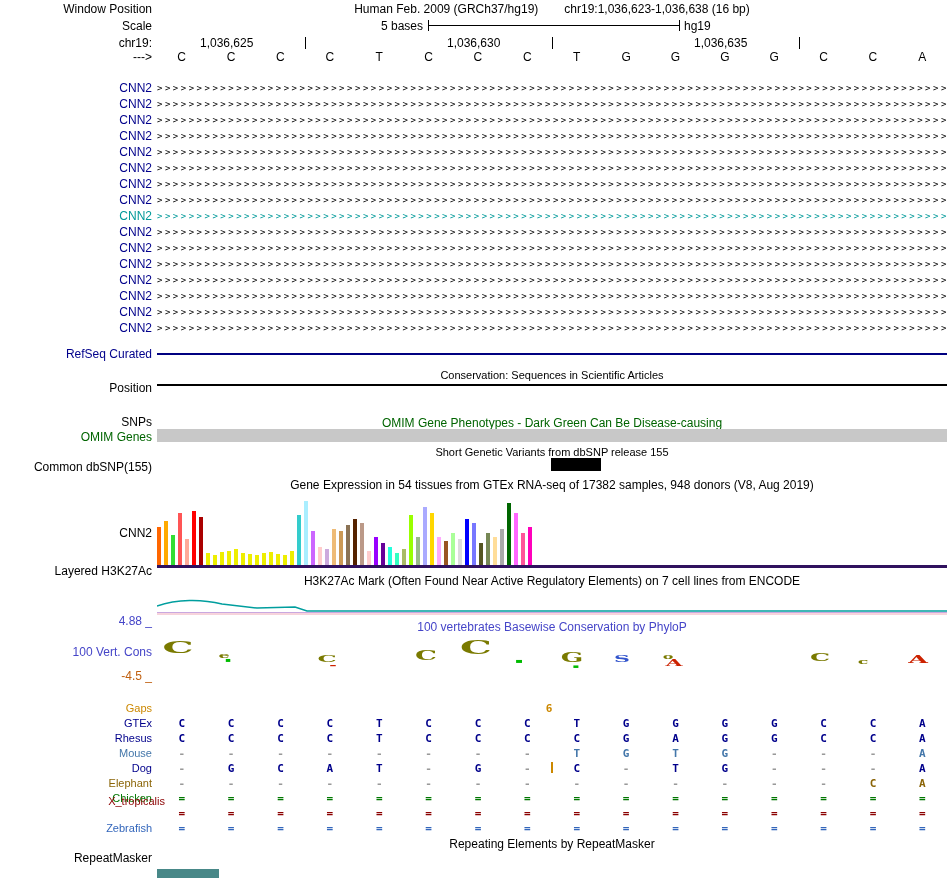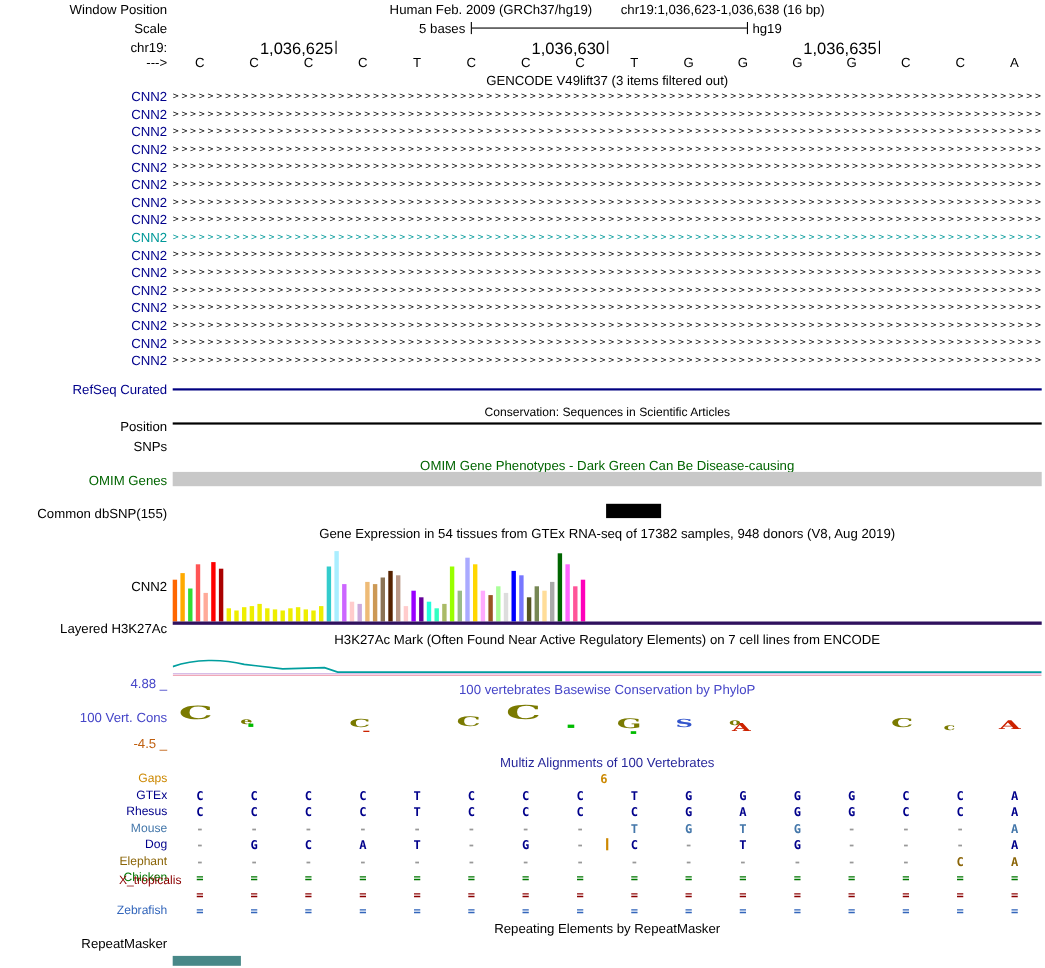--- a/index.html
+++ b/index.html
@@ -2,21 +2,21 @@
 <html><head>
 <meta charset="utf-8">
 <style>
   html,body{margin:0;padding:0;background:#fff;}
   body{font-family:"Liberation Sans",sans-serif;color:#000;}
   #root{position:relative;width:950px;height:880px;background:#fff;overflow:hidden;font-size:12px;}
   .glabel{position:absolute;left:0;width:152px;text-align:right;font-size:12px;white-space:nowrap;}
   .title{position:absolute;left:157px;width:790px;text-align:center;font-size:12px;white-space:nowrap;}
   .small-title{font-size:11px;}
   .tick{position:absolute;width:1px;height:12px;background:#000;}
-  .rulernum{position:absolute;width:103px;text-align:right;font-size:15px;}
+  .rulernum{position:absolute;width:103px;text-align:left;font-size:12px;}
   .base{position:absolute;width:20px;text-align:center;font-size:12px;top:0;}
   #bases-row{position:absolute;left:0;top:50px;width:950px;height:14px;}
   #header-center{position:absolute;left:157px;top:2px;width:790px;display:flex;justify-content:center;gap:26px;white-space:nowrap;}
   #scalebar{position:absolute;left:428px;top:20px;width:250px;height:11px;border-left:1px solid #000;border-right:1px solid #000;
     background:linear-gradient(#000,#000) no-repeat center/100% 1px;}
   #gencode-rows{position:absolute;left:0;top:80px;width:950px;height:258px;}
   .gene-lab{position:absolute;left:0;width:152px;text-align:right;font-size:12px;line-height:16px;}
   .gene-arrows{position:absolute;left:157px;width:790px;height:16px;overflow:hidden;white-space:nowrap;
     font-family:"DejaVu Sans Mono",monospace;font-size:9px;line-height:16px;letter-spacing:2.5px;}
   .hline{position:absolute;left:157px;width:790px;}
@@ -67,21 +67,20 @@
       <span class="base" style="left: 566.688px;">T</span>
       <span class="base" style="left: 616.062px;">G</span>
       <span class="base" style="left: 665.438px;">G</span>
       <span class="base" style="left: 714.812px;">G</span>
       <span class="base" style="left: 764.188px;">G</span>
       <span class="base" style="left: 813.562px;">C</span>
       <span class="base" style="left: 862.938px;">C</span>
       <span class="base" style="left: 912.312px;">A</span>
     </div>
 
-  <div class="title" style="top:66px">GENCODE V49lift37 (3 items filtered out)</div>
   <div id="gencode-rows">
       <div class="gene-lab" style="top: 0px; color: rgb(0, 0, 139);">CNN2</div>
       <div class="gene-arrows" style="top: 0px; color: rgb(0, 0, 0);">&gt;&gt;&gt;&gt;&gt;&gt;&gt;&gt;&gt;&gt;&gt;&gt;&gt;&gt;&gt;&gt;&gt;&gt;&gt;&gt;&gt;&gt;&gt;&gt;&gt;&gt;&gt;&gt;&gt;&gt;&gt;&gt;&gt;&gt;&gt;&gt;&gt;&gt;&gt;&gt;&gt;&gt;&gt;&gt;&gt;&gt;&gt;&gt;&gt;&gt;&gt;&gt;&gt;&gt;&gt;&gt;&gt;&gt;&gt;&gt;&gt;&gt;&gt;&gt;&gt;&gt;&gt;&gt;&gt;&gt;&gt;&gt;&gt;&gt;&gt;&gt;&gt;&gt;&gt;&gt;&gt;&gt;&gt;&gt;&gt;&gt;&gt;&gt;&gt;&gt;&gt;&gt;&gt;&gt;&gt;&gt;&gt;&gt;&gt;&gt;&gt;&gt;&gt;&gt;&gt;&gt;&gt;&gt;&gt;&gt;&gt;&gt;&gt;&gt;&gt;&gt;&gt;&gt;&gt;&gt;&gt;&gt;&gt;&gt;&gt;&gt;&gt;&gt;&gt;&gt;&gt;&gt;&gt;&gt;&gt;&gt;&gt;&gt;&gt;&gt;&gt;&gt;&gt;&gt;&gt;&gt;&gt;&gt;&gt;&gt;</div>
       <div class="gene-lab" style="top: 16px; color: rgb(0, 0, 139);">CNN2</div>
       <div class="gene-arrows" style="top: 16px; color: rgb(0, 0, 0);">&gt;&gt;&gt;&gt;&gt;&gt;&gt;&gt;&gt;&gt;&gt;&gt;&gt;&gt;&gt;&gt;&gt;&gt;&gt;&gt;&gt;&gt;&gt;&gt;&gt;&gt;&gt;&gt;&gt;&gt;&gt;&gt;&gt;&gt;&gt;&gt;&gt;&gt;&gt;&gt;&gt;&gt;&gt;&gt;&gt;&gt;&gt;&gt;&gt;&gt;&gt;&gt;&gt;&gt;&gt;&gt;&gt;&gt;&gt;&gt;&gt;&gt;&gt;&gt;&gt;&gt;&gt;&gt;&gt;&gt;&gt;&gt;&gt;&gt;&gt;&gt;&gt;&gt;&gt;&gt;&gt;&gt;&gt;&gt;&gt;&gt;&gt;&gt;&gt;&gt;&gt;&gt;&gt;&gt;&gt;&gt;&gt;&gt;&gt;&gt;&gt;&gt;&gt;&gt;&gt;&gt;&gt;&gt;&gt;&gt;&gt;&gt;&gt;&gt;&gt;&gt;&gt;&gt;&gt;&gt;&gt;&gt;&gt;&gt;&gt;&gt;&gt;&gt;&gt;&gt;&gt;&gt;&gt;&gt;&gt;&gt;&gt;&gt;&gt;&gt;&gt;&gt;&gt;&gt;&gt;&gt;&gt;&gt;&gt;&gt;</div>
       <div class="gene-lab" style="top: 32px; color: rgb(0, 0, 139);">CNN2</div>
       <div class="gene-arrows" style="top: 32px; color: rgb(0, 0, 0);">&gt;&gt;&gt;&gt;&gt;&gt;&gt;&gt;&gt;&gt;&gt;&gt;&gt;&gt;&gt;&gt;&gt;&gt;&gt;&gt;&gt;&gt;&gt;&gt;&gt;&gt;&gt;&gt;&gt;&gt;&gt;&gt;&gt;&gt;&gt;&gt;&gt;&gt;&gt;&gt;&gt;&gt;&gt;&gt;&gt;&gt;&gt;&gt;&gt;&gt;&gt;&gt;&gt;&gt;&gt;&gt;&gt;&gt;&gt;&gt;&gt;&gt;&gt;&gt;&gt;&gt;&gt;&gt;&gt;&gt;&gt;&gt;&gt;&gt;&gt;&gt;&gt;&gt;&gt;&gt;&gt;&gt;&gt;&gt;&gt;&gt;&gt;&gt;&gt;&gt;&gt;&gt;&gt;&gt;&gt;&gt;&gt;&gt;&gt;&gt;&gt;&gt;&gt;&gt;&gt;&gt;&gt;&gt;&gt;&gt;&gt;&gt;&gt;&gt;&gt;&gt;&gt;&gt;&gt;&gt;&gt;&gt;&gt;&gt;&gt;&gt;&gt;&gt;&gt;&gt;&gt;&gt;&gt;&gt;&gt;&gt;&gt;&gt;&gt;&gt;&gt;&gt;&gt;&gt;&gt;&gt;&gt;&gt;&gt;&gt;</div>
       <div class="gene-lab" style="top: 48px; color: rgb(0, 0, 139);">CNN2</div>
       <div class="gene-arrows" style="top: 48px; color: rgb(0, 0, 0);">&gt;&gt;&gt;&gt;&gt;&gt;&gt;&gt;&gt;&gt;&gt;&gt;&gt;&gt;&gt;&gt;&gt;&gt;&gt;&gt;&gt;&gt;&gt;&gt;&gt;&gt;&gt;&gt;&gt;&gt;&gt;&gt;&gt;&gt;&gt;&gt;&gt;&gt;&gt;&gt;&gt;&gt;&gt;&gt;&gt;&gt;&gt;&gt;&gt;&gt;&gt;&gt;&gt;&gt;&gt;&gt;&gt;&gt;&gt;&gt;&gt;&gt;&gt;&gt;&gt;&gt;&gt;&gt;&gt;&gt;&gt;&gt;&gt;&gt;&gt;&gt;&gt;&gt;&gt;&gt;&gt;&gt;&gt;&gt;&gt;&gt;&gt;&gt;&gt;&gt;&gt;&gt;&gt;&gt;&gt;&gt;&gt;&gt;&gt;&gt;&gt;&gt;&gt;&gt;&gt;&gt;&gt;&gt;&gt;&gt;&gt;&gt;&gt;&gt;&gt;&gt;&gt;&gt;&gt;&gt;&gt;&gt;&gt;&gt;&gt;&gt;&gt;&gt;&gt;&gt;&gt;&gt;&gt;&gt;&gt;&gt;&gt;&gt;&gt;&gt;&gt;&gt;&gt;&gt;&gt;&gt;&gt;&gt;&gt;&gt;</div>
       <div class="gene-lab" style="top: 64px; color: rgb(0, 0, 139);">CNN2</div>
@@ -110,26 +109,27 @@
       <div class="gene-arrows" style="top: 240px; color: rgb(0, 0, 0);">&gt;&gt;&gt;&gt;&gt;&gt;&gt;&gt;&gt;&gt;&gt;&gt;&gt;&gt;&gt;&gt;&gt;&gt;&gt;&gt;&gt;&gt;&gt;&gt;&gt;&gt;&gt;&gt;&gt;&gt;&gt;&gt;&gt;&gt;&gt;&gt;&gt;&gt;&gt;&gt;&gt;&gt;&gt;&gt;&gt;&gt;&gt;&gt;&gt;&gt;&gt;&gt;&gt;&gt;&gt;&gt;&gt;&gt;&gt;&gt;&gt;&gt;&gt;&gt;&gt;&gt;&gt;&gt;&gt;&gt;&gt;&gt;&gt;&gt;&gt;&gt;&gt;&gt;&gt;&gt;&gt;&gt;&gt;&gt;&gt;&gt;&gt;&gt;&gt;&gt;&gt;&gt;&gt;&gt;&gt;&gt;&gt;&gt;&gt;&gt;&gt;&gt;&gt;&gt;&gt;&gt;&gt;&gt;&gt;&gt;&gt;&gt;&gt;&gt;&gt;&gt;&gt;&gt;&gt;&gt;&gt;&gt;&gt;&gt;&gt;&gt;&gt;&gt;&gt;&gt;&gt;&gt;&gt;&gt;&gt;&gt;&gt;&gt;&gt;&gt;&gt;&gt;&gt;&gt;&gt;&gt;&gt;&gt;&gt;&gt;</div>
     </div>
 
   <div class="glabel" style="top: 347px; color: rgb(0, 0, 139);">RefSeq Curated</div>
   <div class="hline" style="top: 353px; height: 2px; background: rgb(0, 0, 128);"></div>
 
   <div class="title small-title" style="top:369px">Conservation: Sequences in Scientific Articles</div>
   <div class="glabel" style="top:381px">Position</div>
   <div class="hline" style="top: 384px; height: 2px; background: rgb(0, 0, 0);"></div>
 
-  <div class="glabel" style="top:399px">SNPs</div>
+  <div class="glabel" style="top:415px">SNPs</div>
 
   <div class="title" style="top: 416px; color: rgb(0, 100, 0);">OMIM Gene Phenotypes - Dark Green Can Be Disease-causing</div>
   <div class="glabel" style="top: 430px; color: rgb(0, 100, 0);">OMIM Genes</div>
   <div class="hline" style="top: 429px; height: 13px; background: rgb(200, 200, 200);"></div>
 
+  <div class="title small-title" style="top:446px">Short Genetic Variants from dbSNP release 155</div>
   <div class="glabel" style="top:460px">Common dbSNP(155)</div>
   <div style="position: absolute; left: 551px; top: 458px; width: 50px; height: 13px; background: rgb(0, 0, 0);"></div>
 
   <div class="title" style="top:478px">Gene Expression in 54 tissues from GTEx RNA-seq of 17382 samples, 948 donors (V8, Aug 2019)</div>
   <div class="glabel" style="top:526px">CNN2</div>
   <div id="gtex-bars">
       <div class="gtex-bar" style="height: 38px; background: rgb(255, 102, 0);"></div>
       <div class="gtex-bar" style="height: 44px; background: rgb(255, 170, 0);"></div>
       <div class="gtex-bar" style="height: 30px; background: rgb(51, 221, 51);"></div>
       <div class="gtex-bar" style="height: 52px; background: rgb(255, 85, 85);"></div>
@@ -210,21 +210,20 @@
       <span class="cons-glyph" style="left: 562px; top: 652px; font-size: 12px; color: rgb(122, 122, 0); transform: scale(2.2, 1);">G</span>
       <span class="cons-glyph" style="left: 566px; top: 664px; font-size: 5px; color: rgb(0, 187, 0); transform: scale(2, 1);">▪</span>
       <span class="cons-glyph" style="left: 612px; top: 654px; font-size: 10px; color: rgb(51, 85, 204); transform: scale(2.2, 1);">S</span>
       <span class="cons-glyph" style="left: 658px; top: 652px; font-size: 8px; color: rgb(122, 122, 0); transform: scale(2, 1);">o</span>
       <span class="cons-glyph" style="left: 664px; top: 658px; font-size: 10px; color: rgb(204, 34, 0); transform: scale(2.2, 1);">A</span>
       <span class="cons-glyph" style="left: 810px; top: 652px; font-size: 11px; color: rgb(122, 122, 0); transform: scale(2.3, 1);">C</span>
       <span class="cons-glyph" style="left: 853px; top: 657px; font-size: 8px; color: rgb(122, 122, 0); transform: scale(2.2, 1);">c</span>
       <span class="cons-glyph" style="left: 908px; top: 654px; font-size: 11px; color: rgb(204, 34, 0); transform: scale(2.3, 1);">A</span>
     </div>
 
-  <div class="title" style="top: 686px; color: rgb(40, 40, 155);">Multiz Alignments of 100 Vertebrates</div>
   <div id="multiz-rows">
     <span class="mz-cell" style="left: 539px; top: 0px; color: rgb(204, 136, 0);">6</span>
     <div style="position: absolute; left: 551px; top: 61px; width: 2px; height: 11px; background: rgb(204, 136, 0);"></div>
   <div class="mz-lab" style="top: 0px; color: rgb(204, 136, 0);">Gaps</div>
       <div class="mz-lab" style="top: 15px; color: rgb(0, 0, 139);">GTEx</div>
       <span class="mz-cell" style="left: 171.688px; top: 15px; color: rgb(0, 0, 139);">C</span>
       <span class="mz-cell" style="left: 221.062px; top: 15px; color: rgb(0, 0, 139);">C</span>
       <span class="mz-cell" style="left: 270.438px; top: 15px; color: rgb(0, 0, 139);">C</span>
       <span class="mz-cell" style="left: 319.812px; top: 15px; color: rgb(0, 0, 139);">C</span>
       <span class="mz-cell" style="left: 369.188px; top: 15px; color: rgb(0, 0, 139);">T</span>

